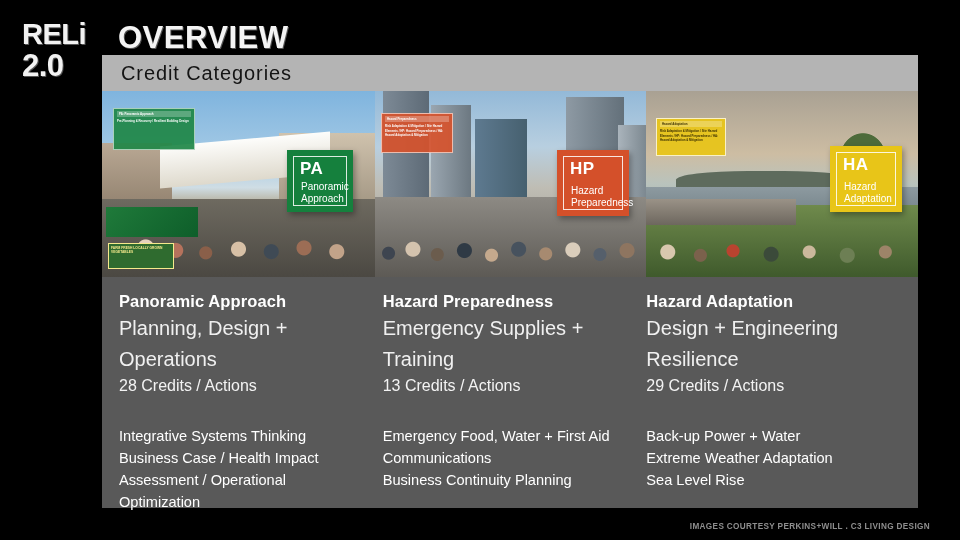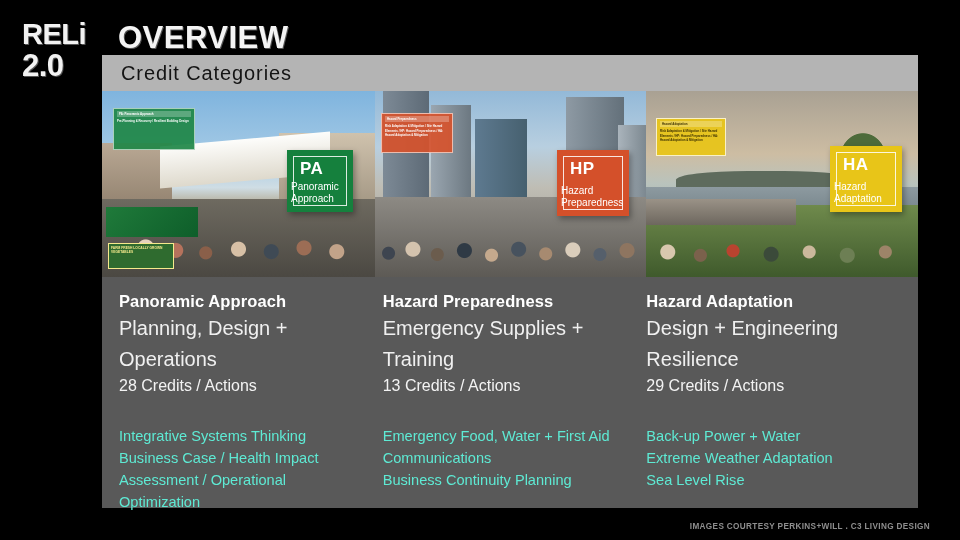--- a/index.html
+++ b/index.html
@@ -157,21 +157,21 @@
     box-shadow:2px 3px 6px rgba(0,0,0,0.35);
   }
   .sign .inner {
     position:absolute; inset:6px; border:1.5px solid rgba(255,255,255,0.85);
   }
   .sign .abbr {
     position:absolute; left:13px; top:9px;
     font-size:17px; font-weight:bold; letter-spacing:0.5px;
   }
   .sign .nm {
-    position:absolute; left:4px; bottom:7px; right:8px;
+    position:absolute; left:14px; bottom:7px; right:8px;
     font-size:10px; line-height:1.22;
   }
   .sign-pa { left:287px; top:150px; width:66px; height:62px; background:#15803d; }
   .sign-hp { left:557px; top:150px; width:72px; height:66px; background:#d4502a; }
   .sign-ha { left:822px; top:146px; width:72px; height:66px; background:#e8c518;margin-left:8px; }
   .sign-ha .abbr, .sign-ha .nm { color:#fff; }
 
   
   .infocard {
     position:absolute; border:1px solid rgba(255,255,255,0.6);
@@ -193,21 +193,21 @@
   .col { width:266px; padding-right:18px; }
   .col h3 {
     font-size:16.5px; font-weight:bold; color:#ffffff;
     line-height:1.28; margin-bottom:1px; letter-spacing:0.1px;
   }
   .col .lead {
     font-size:20px; color:#f0f0f0; line-height:1.53; font-weight:normal;
   }
   .col .credits { font-size:16px; color:#f3f3f3; line-height:1.53; }
   .col .items {
-    margin-top:26px; font-size:14.6px; color:#5eead4; line-height:1.52;
+    margin-top:26px; font-size:14.6px; color:#ffffff; line-height:1.52;
   }
   .col .items div { white-space:normal; }
 
   .footer-credit {
     position:absolute; right:30px; bottom:9px;
     font-size:8.2px; font-weight:bold; color:#8e8e8e; letter-spacing:0.35px;padding-left:8px;
   }
 </style>
 </head>
 <body>

